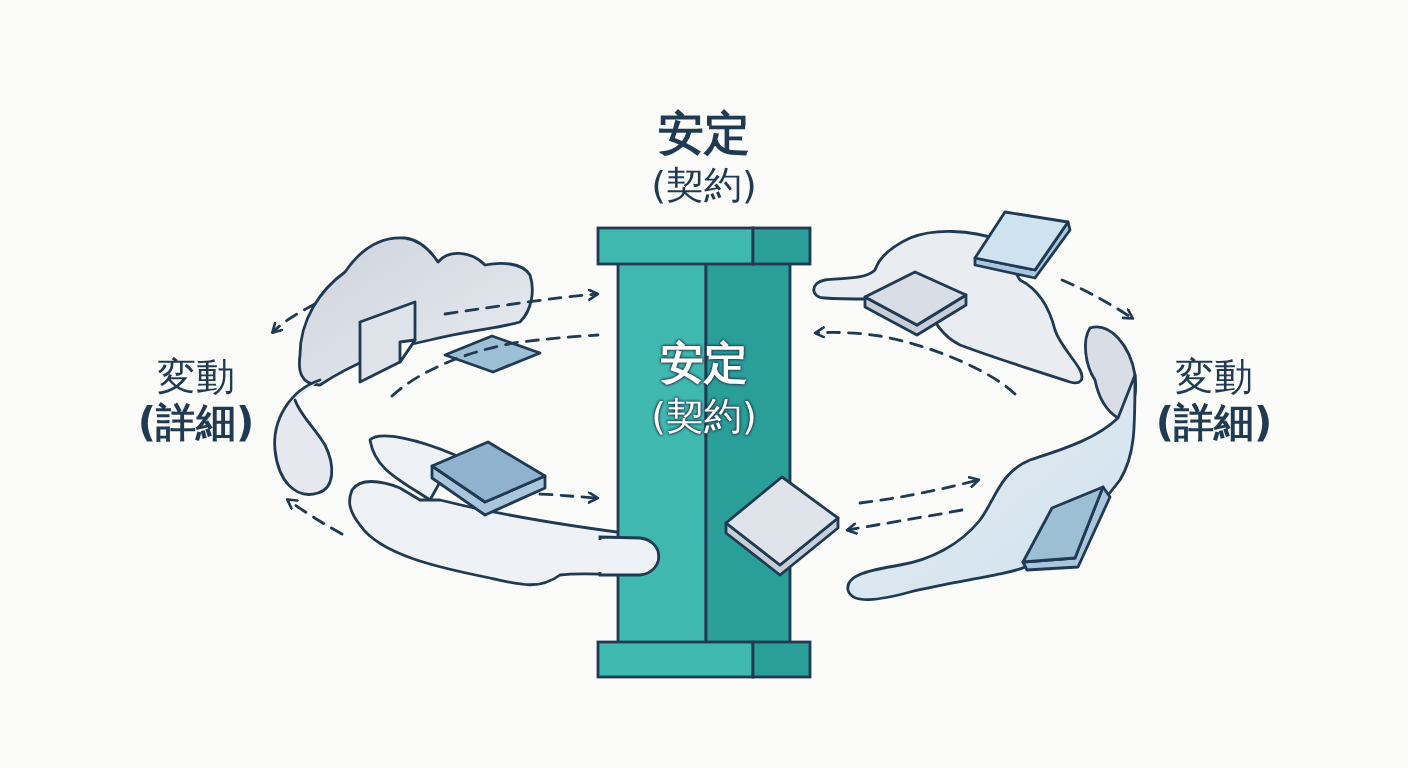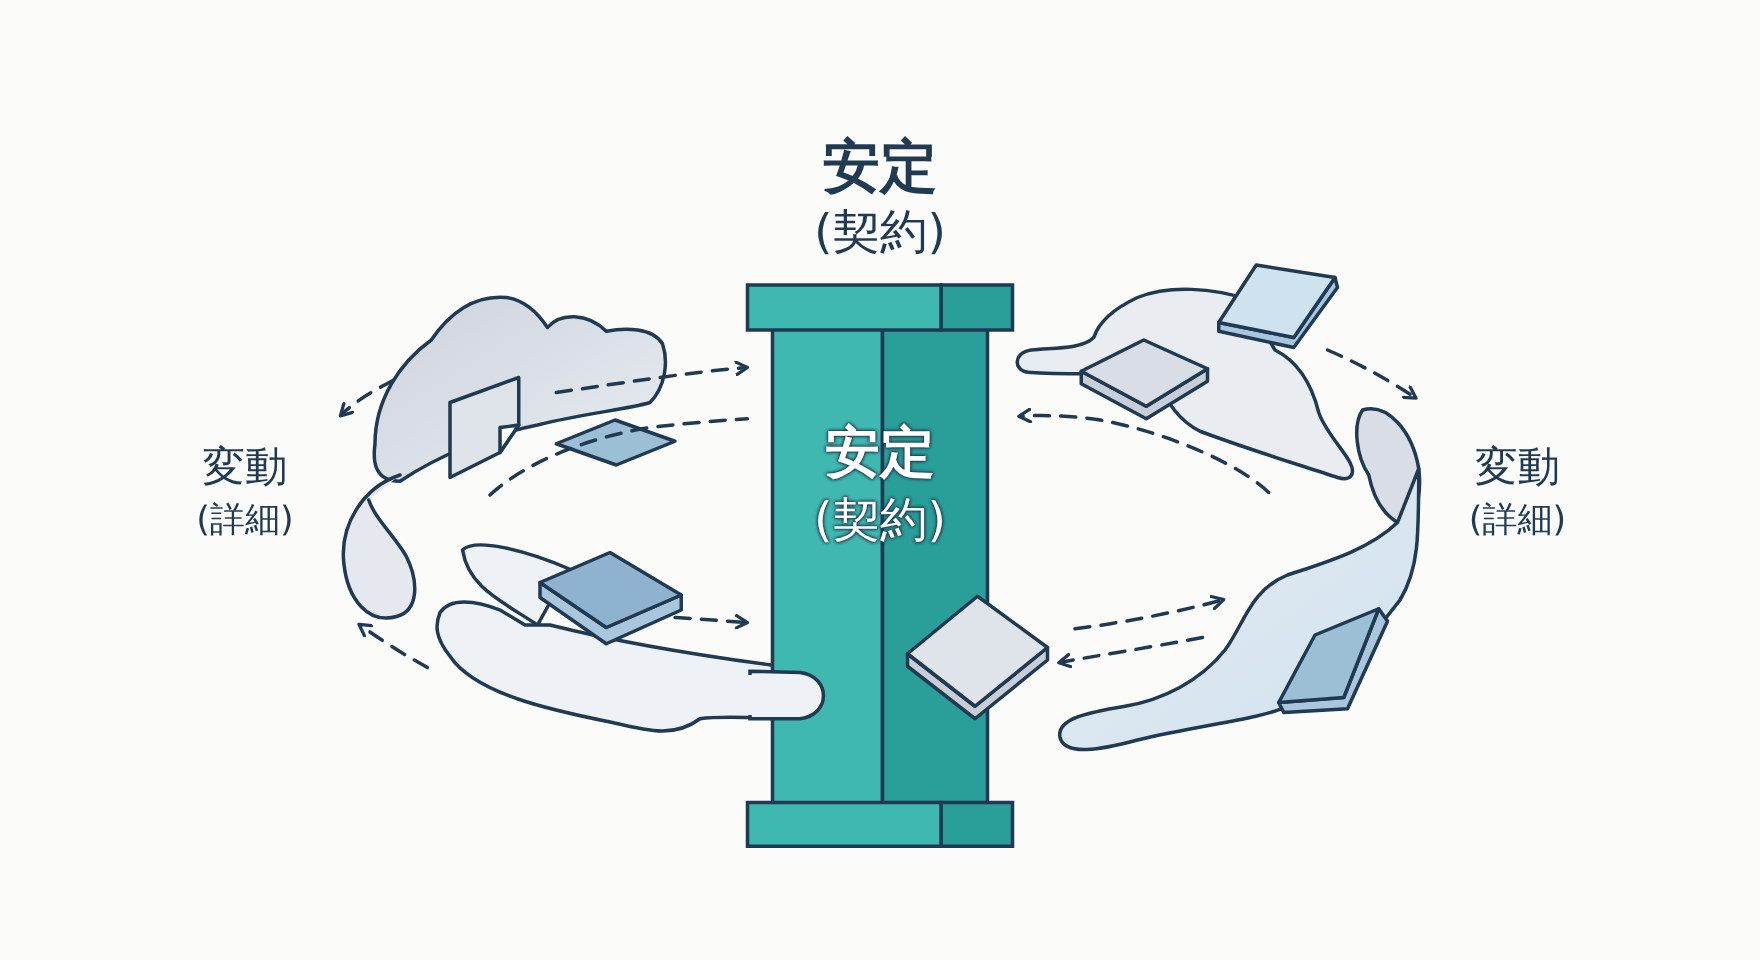--- a/index.html
+++ b/index.html
@@ -13,22 +13,22 @@
     .label {
       position: absolute; color: #1f3a52; text-align: center;
       font-weight: 400; line-height: 1.12; white-space: nowrap;
     }
     .top-title { left: 604px; top: 108px; width: 200px; font-size: 46px; font-weight: 700; }
     .top-sub { left: 604px; top: 164px; width: 200px; font-size: 38px; }
     .pillar-title { left: 604px; top: 338px; width: 200px; font-size: 44px; font-weight: 700; color: #ffffff;
       text-shadow: 0 0 3px #1f3a52, 0 0 3px #1f3a52, 0 0 2px #1f3a52; }
     .pillar-sub { left: 604px; top: 395px; width: 200px; font-size: 38px; color: #ffffff;
       text-shadow: 0 0 3px #1f3a52, 0 0 3px #1f3a52, 0 0 2px #1f3a52; }
-    .side-title { font-size: 34px; font-weight: 500; }
-    .side-sub { font-size: 28px; font-weight: 400; }
+    .side-title { font-size: 39px; font-weight: 500; }
+    .side-sub { font-size: 40px; font-weight: 700; }
     .left-title { left: 136px; top: 355px; width: 120px; }
     .left-sub { left: 126px; top: 400px; width: 140px; }
     .right-title { left: 1154px; top: 355px; width: 120px; }
     .right-sub { left: 1144px; top: 400px; width: 140px; }
   </style>
 </head>
 <body>
 
 <div id="stage">
   <svg width="1408" height="768" viewBox="0 0 1408 768" xmlns="http://www.w3.org/2000/svg">

